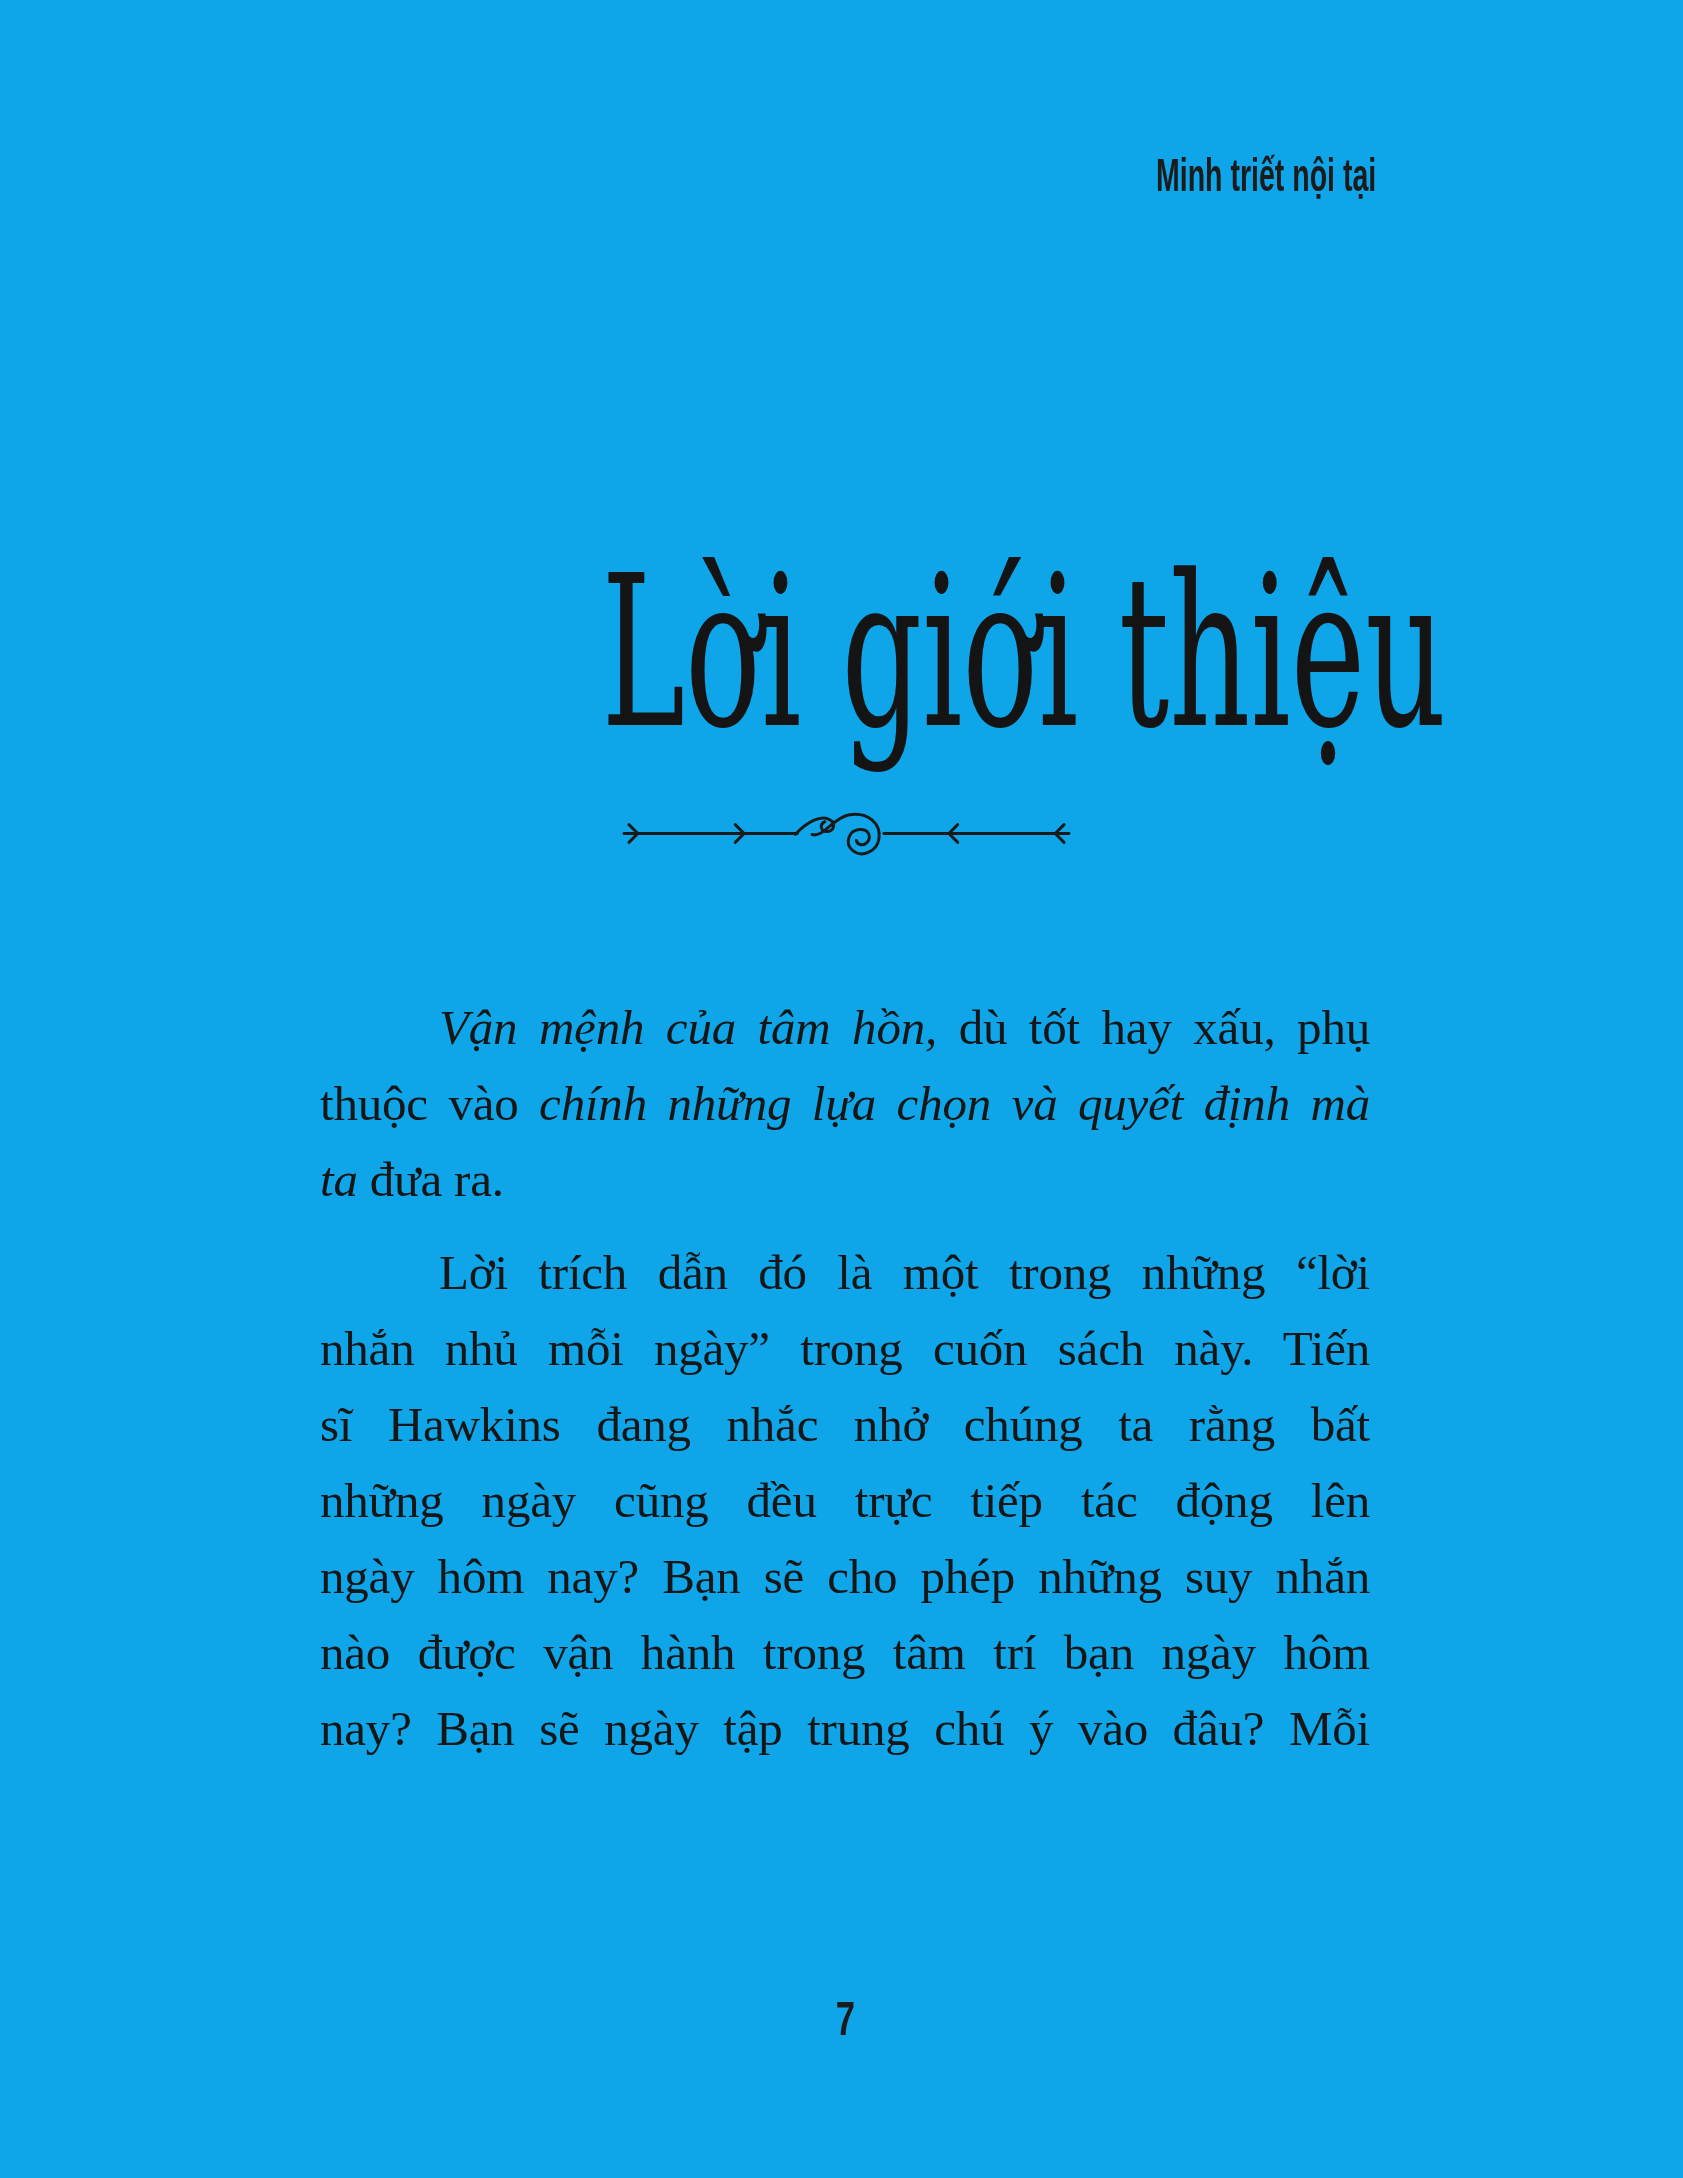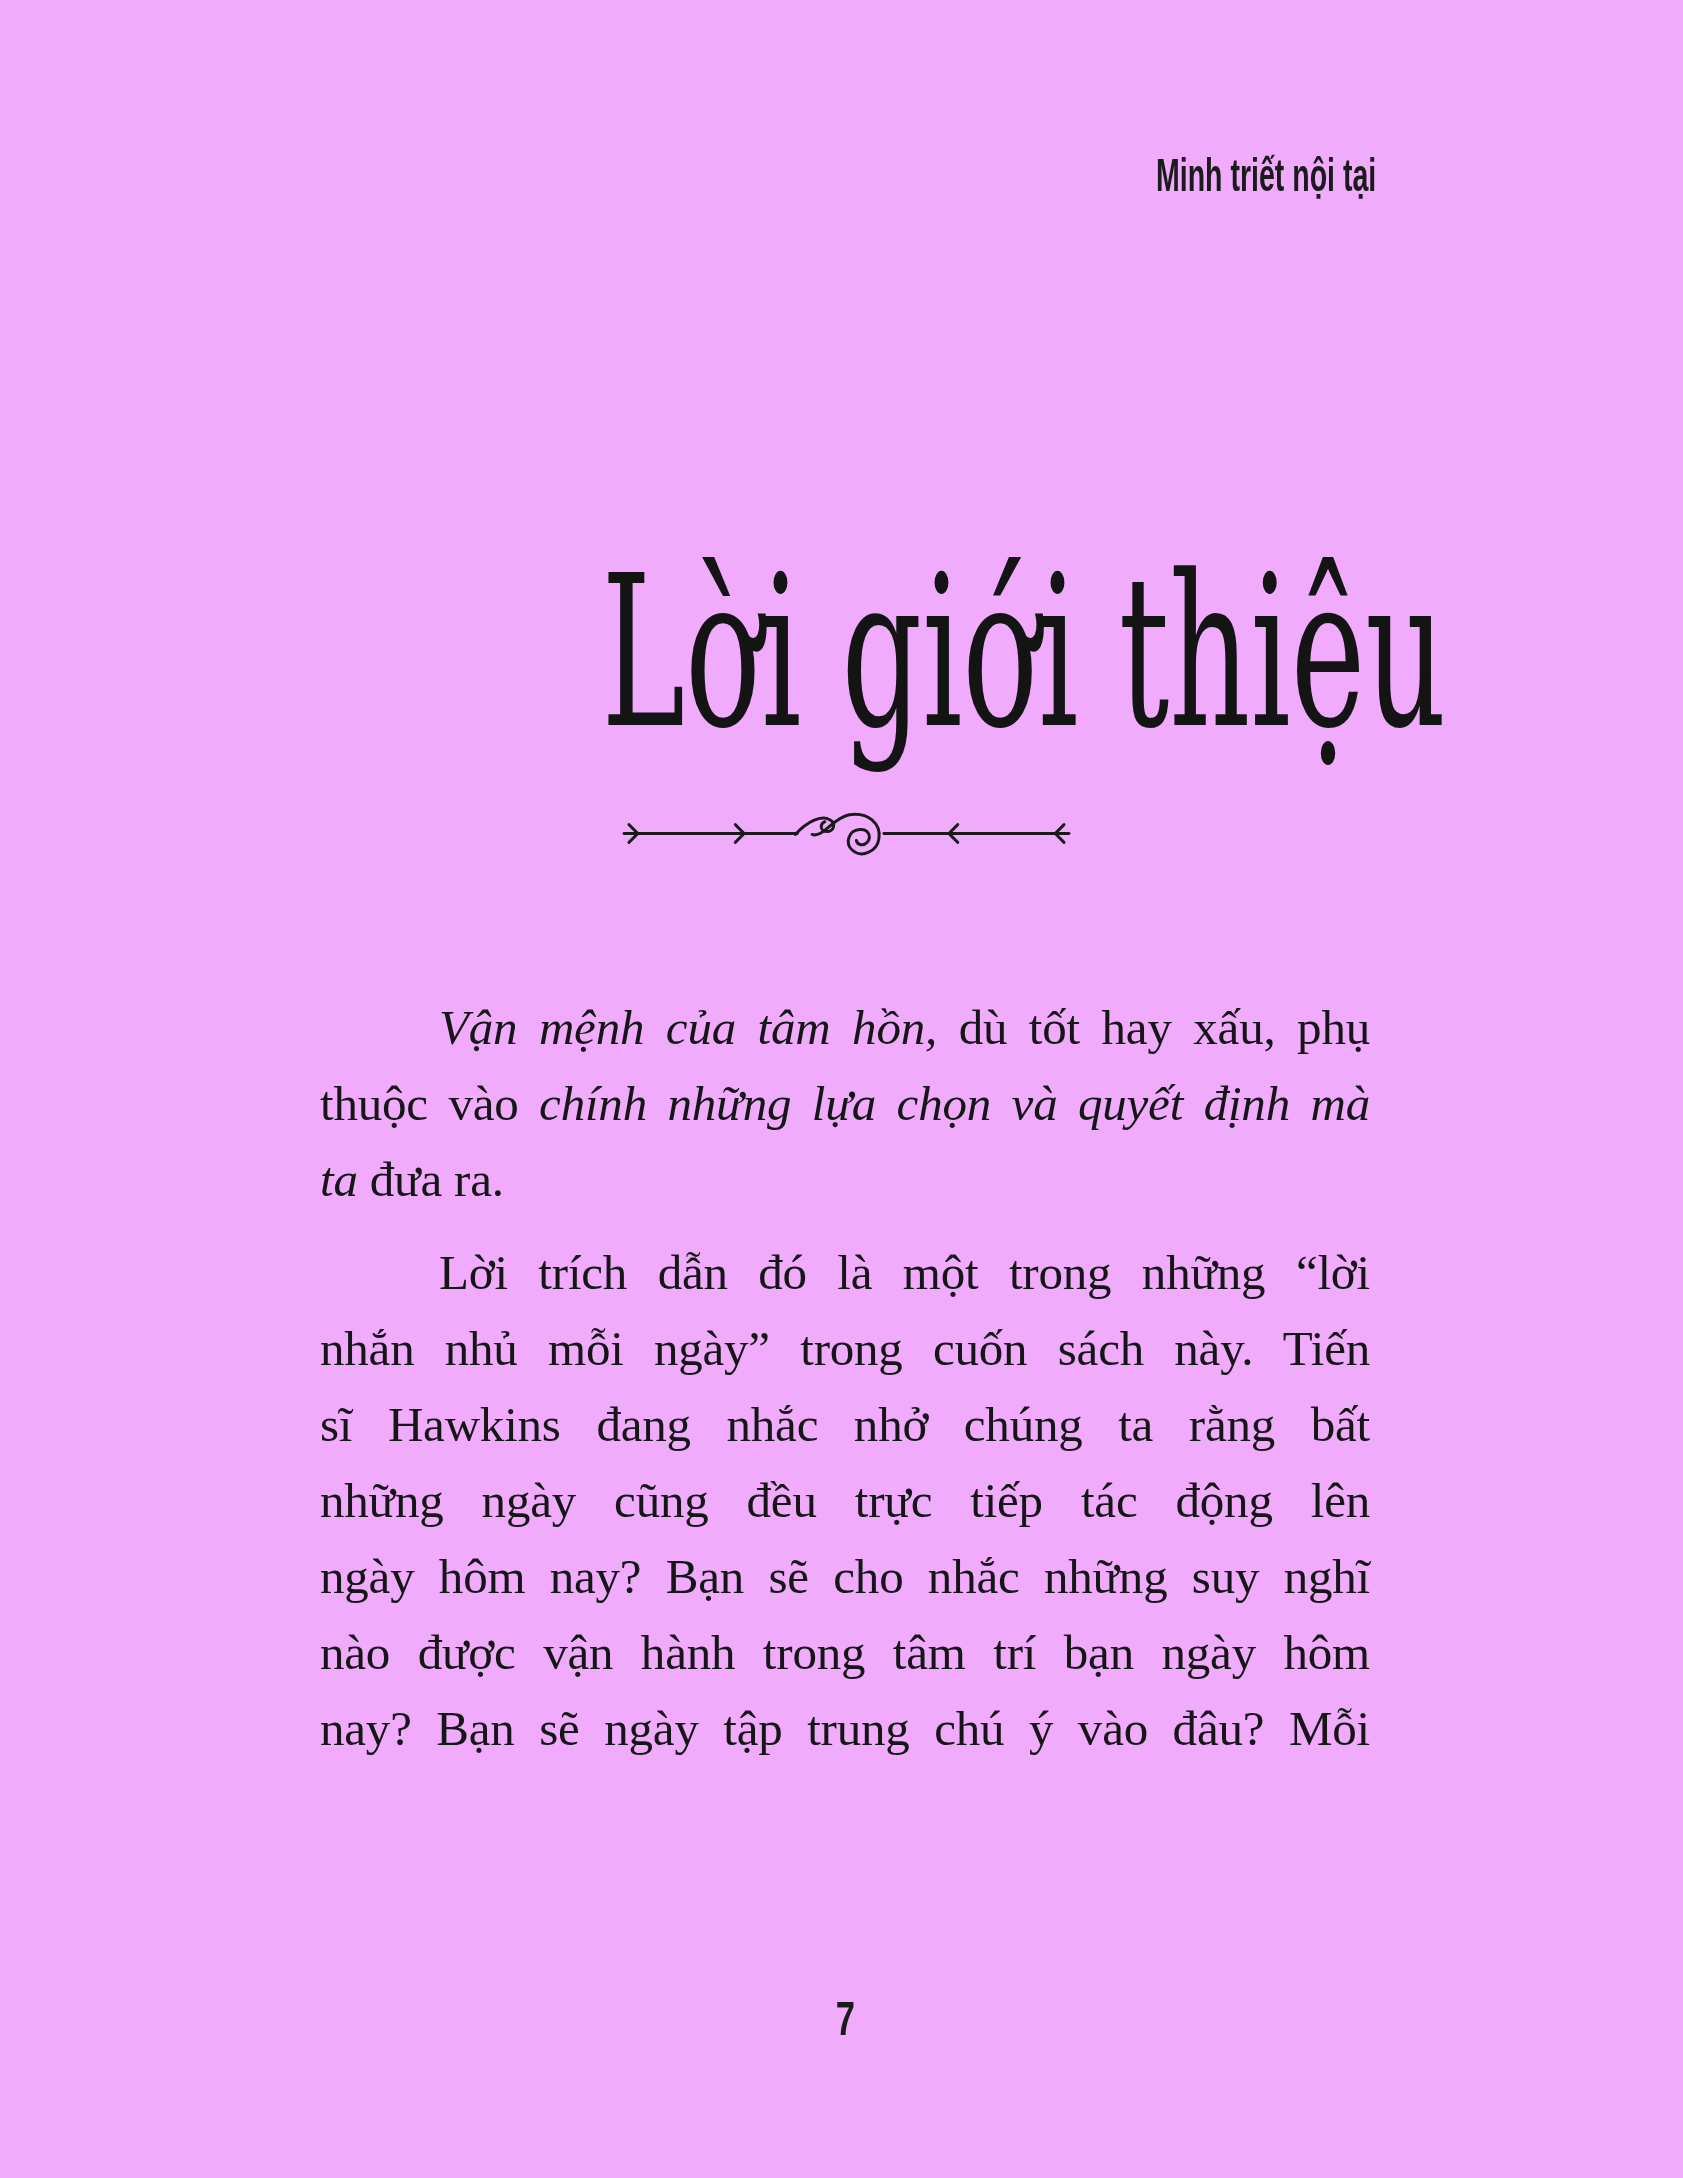--- a/index.html
+++ b/index.html
@@ -4,21 +4,21 @@
 <style>
   html, body {
     margin: 0;
     padding: 0;
     background: #ffffff;
   }
   .book-page {
     position: relative;
     width: 1683px;
     height: 2178px;
-    background: #f0abfc;
+    background: #0ea5e9;
     color: #171717;
     font-family: "Liberation Serif", serif;
     overflow: hidden;
   }
 
   
   .running-header {
     position: absolute;
     top: 152px;
     right: 307px;
@@ -148,21 +148,21 @@
     <div class="line indent"><span class="it">Vận mệnh của tâm hồn,</span><span> dù tốt hay xấu, phụ</span></div>
     <div class="line"><span>thuộc vào </span><span class="it">chính những lựa chọn và quyết định mà</span></div>
     <div class="line no-just"><span class="it">ta</span><span> đưa ra.</span></div>
   </div>
 
   <div class="para para-2">
     <div class="line indent">Lời trích dẫn đó là một trong những “lời</div>
     <div class="line">nhắn nhủ mỗi ngày” trong cuốn sách này. Tiến</div>
     <div class="line">sĩ Hawkins đang nhắc nhở chúng ta rằng bất</div>
     <div class="line">những ngày cũng đều trực tiếp tác động lên</div>
-    <div class="line">ngày hôm nay? Bạn sẽ cho nhắc những suy nghĩ</div>
+    <div class="line">ngày hôm nay? Bạn sẽ cho phép những suy nhắn</div>
     <div class="line">nào được vận hành trong tâm trí bạn ngày hôm</div>
     <div class="line">nay? Bạn sẽ ngày tập trung chú ý vào đâu? Mỗi</div>
   </div>
 
   <div class="page-number">
     <span class="cond">7</span>
   </div>
 
 </div>
 

